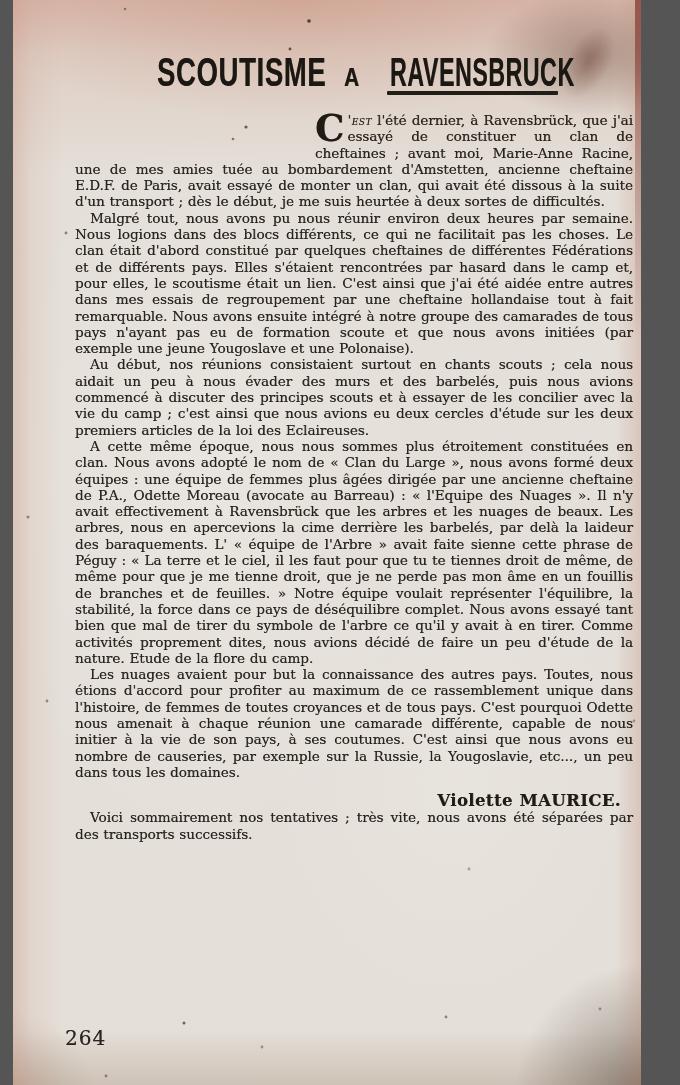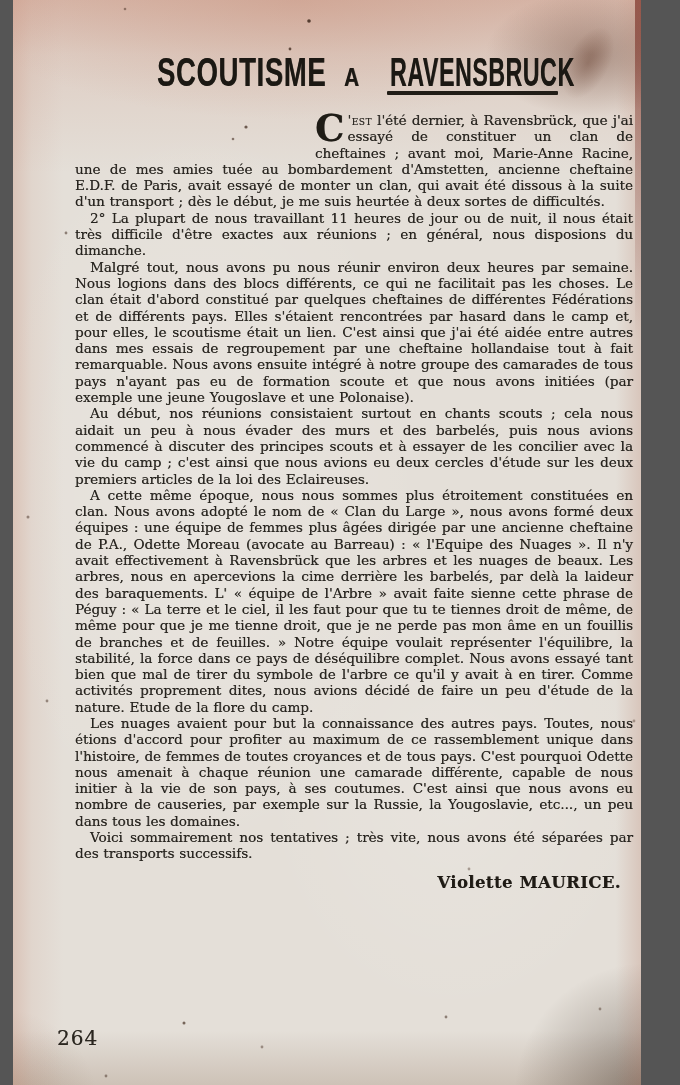--- a/index.html
+++ b/index.html
@@ -77,28 +77,28 @@
     text-shadow:0.35px 0.2px 0 rgba(38,35,30,0.55);
     word-spacing:0.5px;
   }
   .para{margin:0; text-indent:15px;}
   .para.opening{text-indent:0;}
   .opening-spacer{float:left; width:240px; height:33px;}
   .dropcap{
     float:left; font-size:37px; line-height:30px; font-weight:bold;
     margin:1px 3px 0 0; color:#1f1c16;
   }
-  .smallcaps{font-variant:small-caps; letter-spacing:0.5px;}
+  .smallcaps{font-variant:small-caps; letter-spacing:0.5px;font-style:italic;}
   .signature{
     text-align:right; padding-right:12px; margin-top:13px;
     font-weight:bold; font-size:16.5px; letter-spacing:0.4px; color:#1f1b15;
     text-indent:0;
   }
   .page-number{
-    position:absolute; left:44px; top:1026px;
+    position:absolute; left:52px; top:1026px;
     font-size:20px; letter-spacing:1px; color:#2a261f;
     text-shadow:0.3px 0.2px 0 rgba(42,38,31,0.5);
   }
 </style>
 </head>
 <body>
 
 <div class="page">
 
   <div class="maroon-edge"></div>
@@ -112,24 +112,23 @@
     <div class="title-underline"></div>
   </header>
 
   <main class="body-text">
     <p class="para opening">
       <span class="opening-spacer"></span>
       <span class="dropcap">C</span>
       <span class="smallcaps">'est</span>
       <span> l'été dernier, à Ravensbrück, que j'ai essayé de constituer un clan de cheftaines ; avant moi, Marie-Anne Racine, une de mes amies tuée au bombardement d'Amstetten, ancienne cheftaine E.D.F. de Paris, avait essayé de monter un clan, qui avait été dissous à la suite d'un transport ; dès le début, je me suis heurtée à deux sortes de difficultés.</span>
     </p>
-    <p class="para">2° La plupart de nous travaillant 11 heures de jour ou de nuit, il nous était très difficile d'être exactes aux réunions ; en général, nous disposions du dimanche.</p>
     <p class="para">Malgré tout, nous avons pu nous réunir environ deux heures par semaine. Nous logions dans des blocs différents, ce qui ne facilitait pas les choses. Le clan était d'abord constitué par quelques cheftaines de différentes Fédérations et de différents pays. Elles s'étaient rencontrées par hasard dans le camp et, pour elles, le scoutisme était un lien. C'est ainsi que j'ai été aidée entre autres dans mes essais de regroupement par une cheftaine hollandaise tout à fait remarquable. Nous avons ensuite intégré à notre groupe des camarades de tous pays n'ayant pas eu de formation scoute et que nous avons initiées (par exemple une jeune Yougoslave et une Polonaise).</p>
     <p class="para">Au début, nos réunions consistaient surtout en chants scouts ; cela nous aidait un peu à nous évader des murs et des barbelés, puis nous avions commencé à discuter des principes scouts et à essayer de les concilier avec la vie du camp ; c'est ainsi que nous avions eu deux cercles d'étude sur les deux premiers articles de la loi des Eclaireuses.</p>
     <p class="para">A cette même époque, nous nous sommes plus étroitement constituées en clan. Nous avons adopté le nom de « Clan du Large », nous avons formé deux équipes : une équipe de femmes plus âgées dirigée par une ancienne cheftaine de P.A., Odette Moreau (avocate au Barreau) : « l'Equipe des Nuages ». Il n'y avait effectivement à Ravensbrück que les arbres et les nuages de beaux. Les arbres, nous en apercevions la cime derrière les barbelés, par delà la laideur des baraquements. L' « équipe de l'Arbre » avait faite sienne cette phrase de Péguy : « La terre et le ciel, il les faut pour que tu te tiennes droit de même, de même pour que je me tienne droit, que je ne perde pas mon âme en un fouillis de branches et de feuilles. » Notre équipe voulait représenter l'équilibre, la stabilité, la force dans ce pays de déséquilibre complet. Nous avons essayé tant bien que mal de tirer du symbole de l'arbre ce qu'il y avait à en tirer. Comme activités proprement dites, nous avions décidé de faire un peu d'étude de la nature. Etude de la flore du camp.</p>
     <p class="para">Les nuages avaient pour but la connaissance des autres pays. Toutes, nous étions d'accord pour profiter au maximum de ce rassemblement unique dans l'histoire, de femmes de toutes croyances et de tous pays. C'est pourquoi Odette nous amenait à chaque réunion une camarade différente, capable de nous initier à la vie de son pays, à ses coutumes. C'est ainsi que nous avons eu nombre de causeries, par exemple sur la Russie, la Yougoslavie, etc..., un peu dans tous les domaines.</p>
+    <p class="para signature">Violette MAURICE.</p>
     <p class="para">Voici sommairement nos tentatives ; très vite, nous avons été séparées par des transports successifs.</p>
-    <p class="para signature">Violette MAURICE.</p>
   </main>
 
   <div class="page-number">264</div>
 
 </div>
 
 </body></html>

